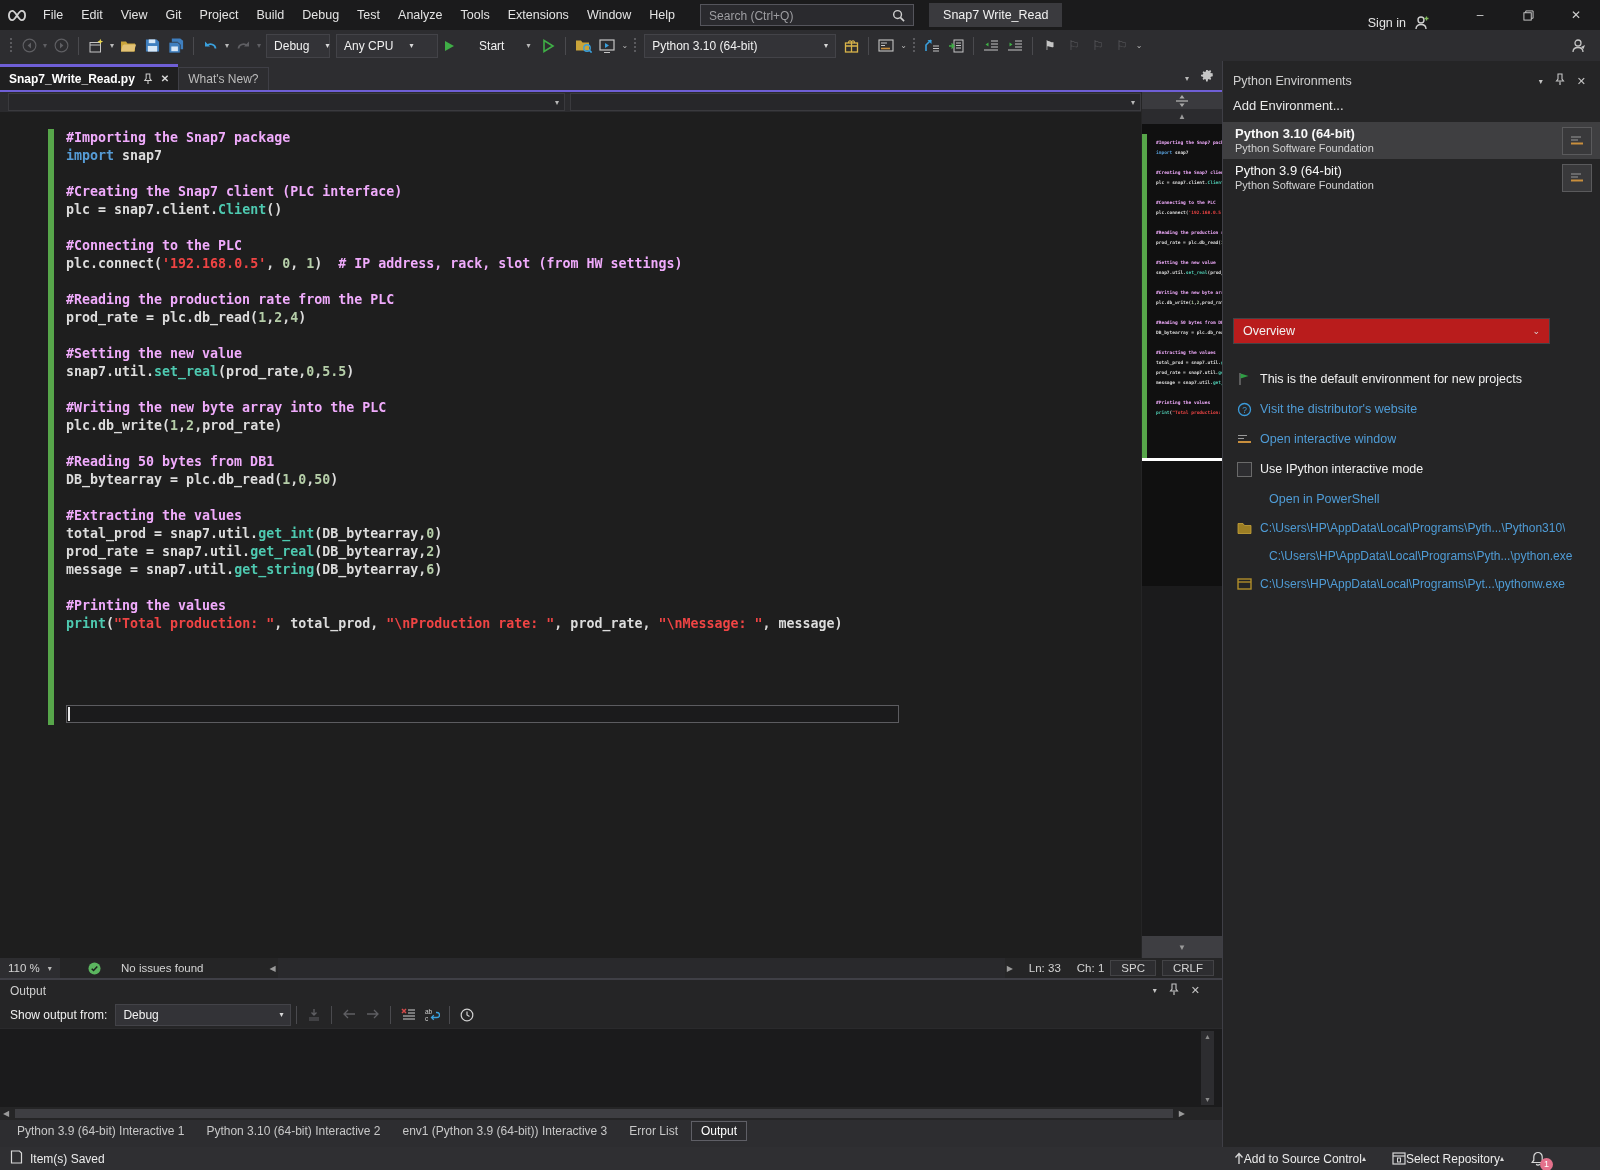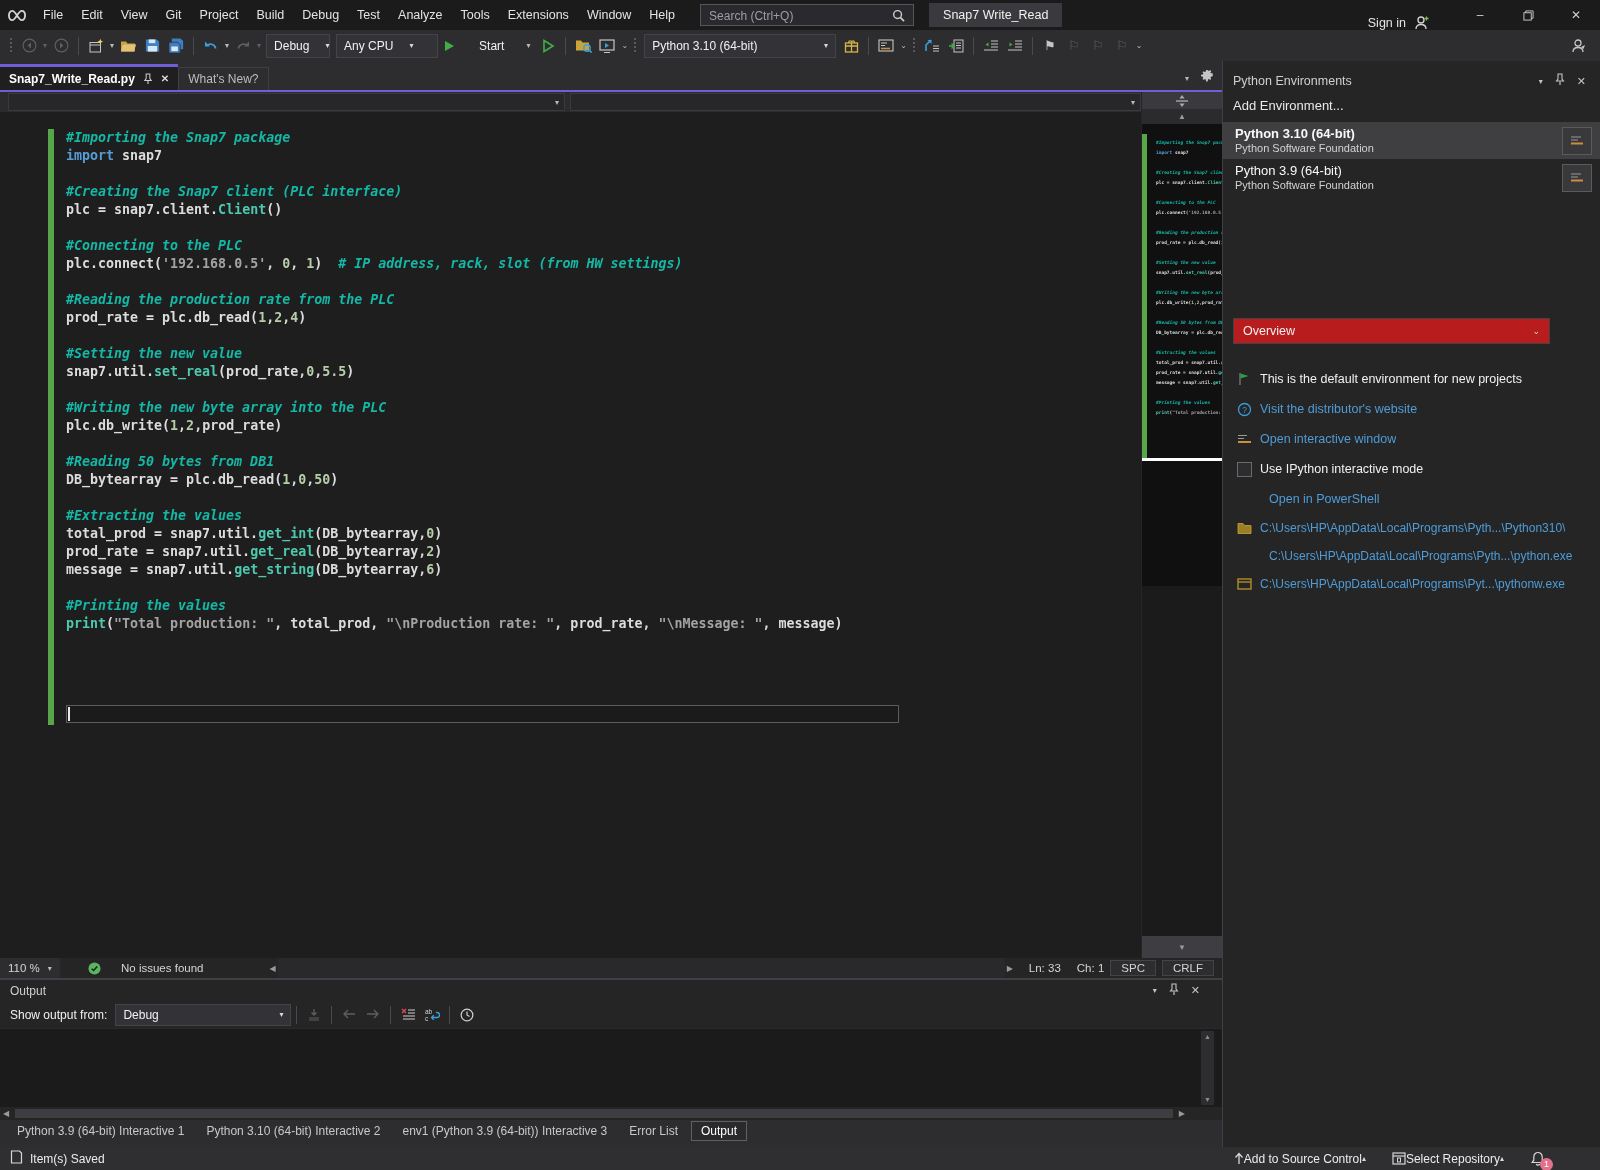--- a/index.html
+++ b/index.html
@@ -55,22 +55,22 @@
   .nav-box{background:#27272a;border:1px solid #3a3a3e;display:flex;align-items:center;justify-content:flex-end;padding-right:5px;color:#b9b9b9;font-size:8px;}
   .nav-box.one{width:557px;}
   .nav-box.two{flex:1;}
 
   .code-view{flex:1;position:relative;background:var(--editor);overflow:hidden;}
   .changebar{position:absolute;left:48px;top:17px;width:6px;height:596px;background:#57a64a;}
   .code{position:absolute;left:66px;top:17px;right:0;font-family:"DejaVu Sans Mono",monospace;font-size:13.3px;font-weight:bold;line-height:18px;white-space:pre;}
   .code-line{height:18px;}
   .code-line.current{width:833px;border:1px solid #5c5c60;background:#1b1b1c;position:relative;}
   .caret-bar{position:absolute;left:1px;top:1px;width:2px;height:14px;background:#eaeaea;}
-  .tok-com{color:#14b8a6;font-style:italic;} .tok-kw{color:#569cd6;} .tok-fn{color:#4ec9b0;}
-  .tok-str{color:#a3a3a3;} .tok-num{color:#b5cea8;} .tok-id{color:#dcdcdc;}
+  .tok-com{color:#f0abfc;} .tok-kw{color:#569cd6;} .tok-fn{color:#4ec9b0;}
+  .tok-str{color:#ef4444;} .tok-num{color:#b5cea8;} .tok-id{color:#dcdcdc;}
 
   .scrollcol{width:81px;background:#2b2b2e;display:flex;flex-direction:column;border-left:1px solid #252526;}
   .split-handle{height:17px;display:flex;align-items:center;justify-content:center;background:#3a3a3e;}
   .scroll-up{height:15px;display:flex;align-items:center;justify-content:center;color:#9a9a9a;font-size:8px;}
   .minimap{height:462px;background:#101010;position:relative;overflow:hidden;}
   .mini-changebar{position:absolute;left:0;top:10px;width:5px;height:326px;background:#57a64a;}
   .mini-code{position:absolute;left:14px;top:14px;right:0;font-family:"DejaVu Sans Mono",monospace;font-size:4.5px;font-weight:bold;line-height:10px;white-space:pre;overflow:hidden;}
   .mini-line{height:10px;}
   .viewport-line{position:absolute;left:0;right:0;top:334px;height:3px;background:#ffffff;}
   .scroll-track{flex:1;background:#1b1b1c;}

